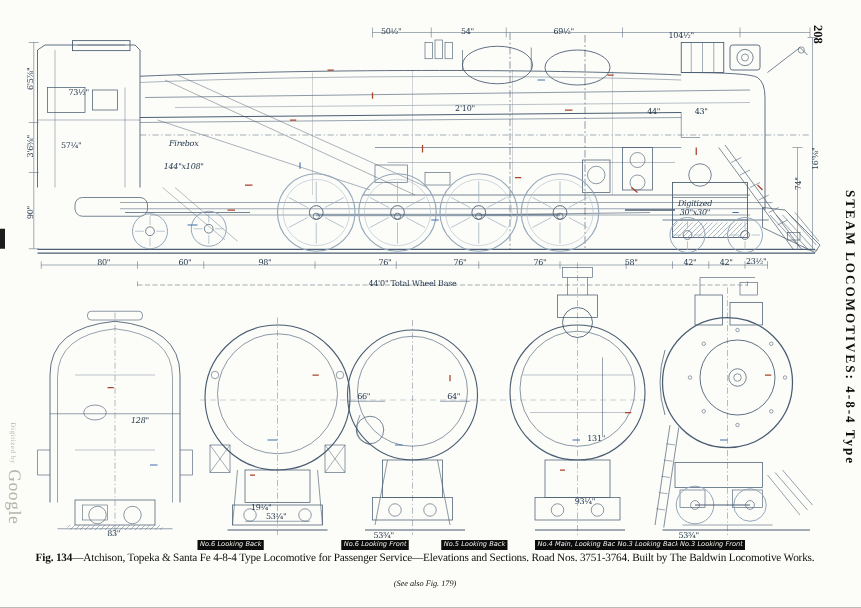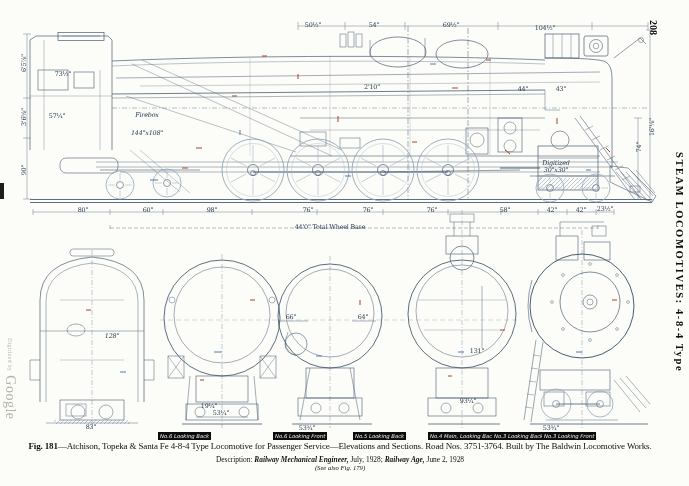--- a/index.html
+++ b/index.html
@@ -325,26 +325,23 @@
   <div class="layer">
       <div class="strip" style="left: 158px;">No.6 Looking Back</div>
       <div class="strip" style="left: 273px;">No.6 Looking Front</div>
       <div class="strip" style="left: 353px;">No.5 Looking Back</div>
       <div class="strip" style="left: 428px;">No.4 Main, Looking Back</div>
       <div class="strip" style="left: 492px;">No.3 Looking Back</div>
       <div class="strip" style="left: 542px;">No.3 Looking Front</div>
     </div>
 
   <div class="caption">
-    <b>Fig. 181</b><span>—Atchison, Topeka &amp; Santa Fe 4-8-4 Type Locomotive for Passenger Service—Elevations and Sections.  Road Nos. 3751-3764.  Built by The Baldwin Locomotive Works.</span>
+    <b>Fig. 134</b><span>—Atchison, Topeka &amp; Santa Fe 4-8-4 Type Locomotive for Passenger Service—Elevations and Sections.  Road Nos. 3751-3764.  Built by The Baldwin Locomotive Works.</span>
   </div>
 
-  <div class="descline">
-    <span>Description:</span>&nbsp;<span class="it">Railway Mechanical Engineer,</span>&nbsp;<span>July, 1928;</span>&nbsp;<span class="it">Railway Age,</span>&nbsp;<span>June 2, 1928</span>
-  </div>
 
   <div class="seealso">(See also Fig. 179)</div>
 
   <div class="margin-title">STEAM LOCOMOTIVES: 4-8-4 Type</div>
   <div class="pagenum">208</div>
 
   <div class="watermark">
     <span class="wm-small">Digitized by</span>
     <span class="wm-big">Google</span>
   </div>

